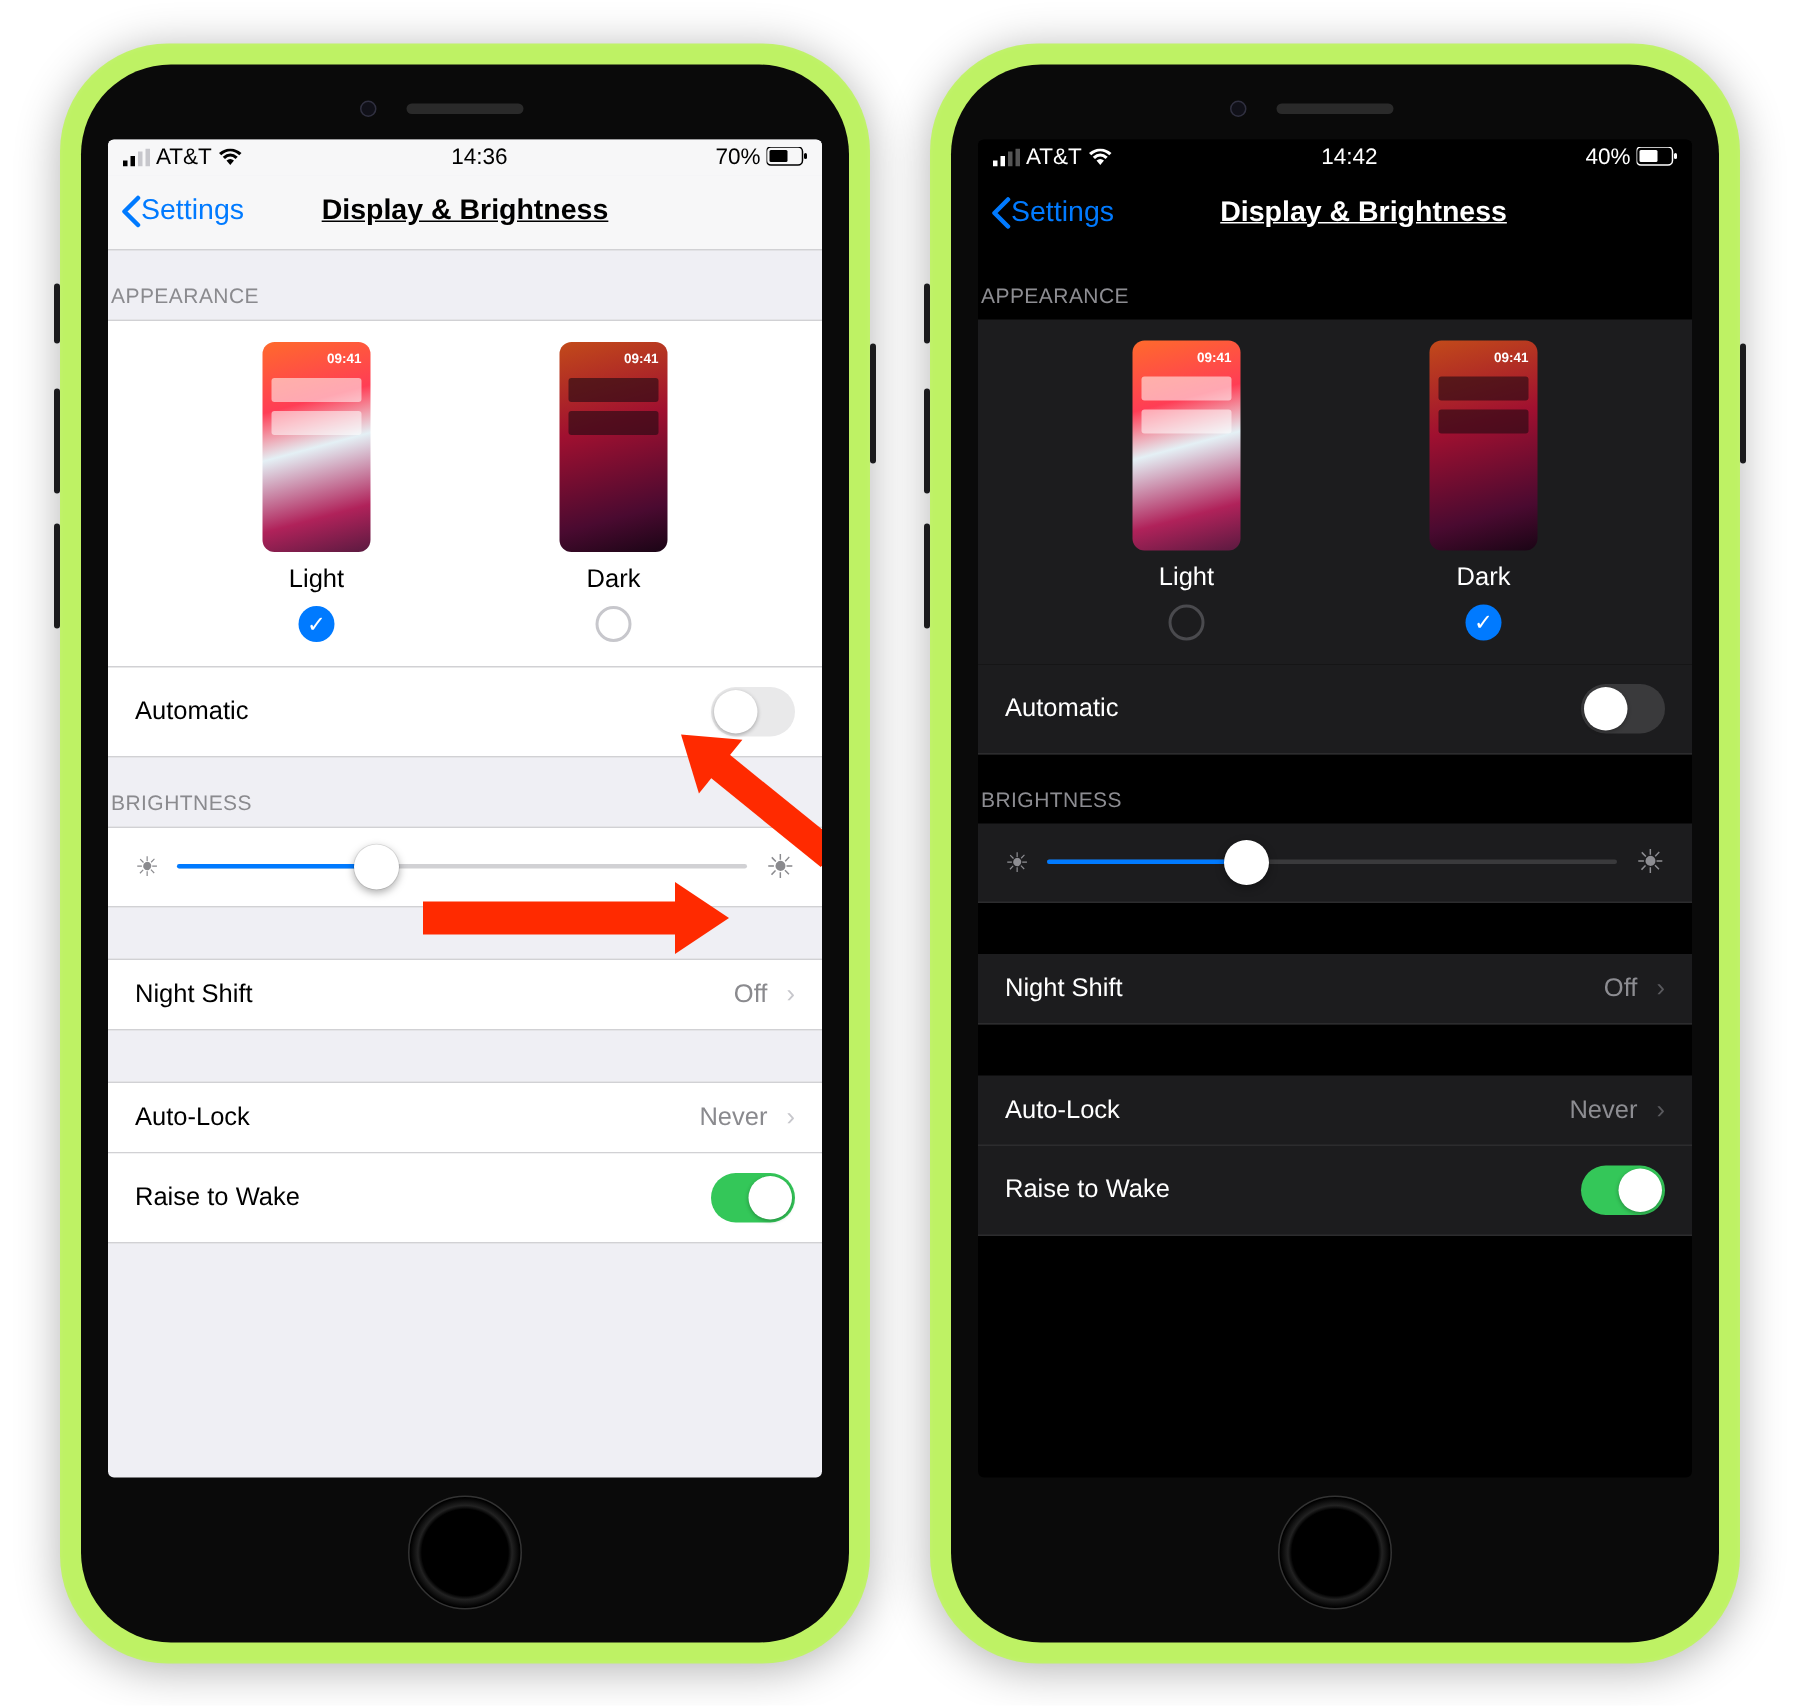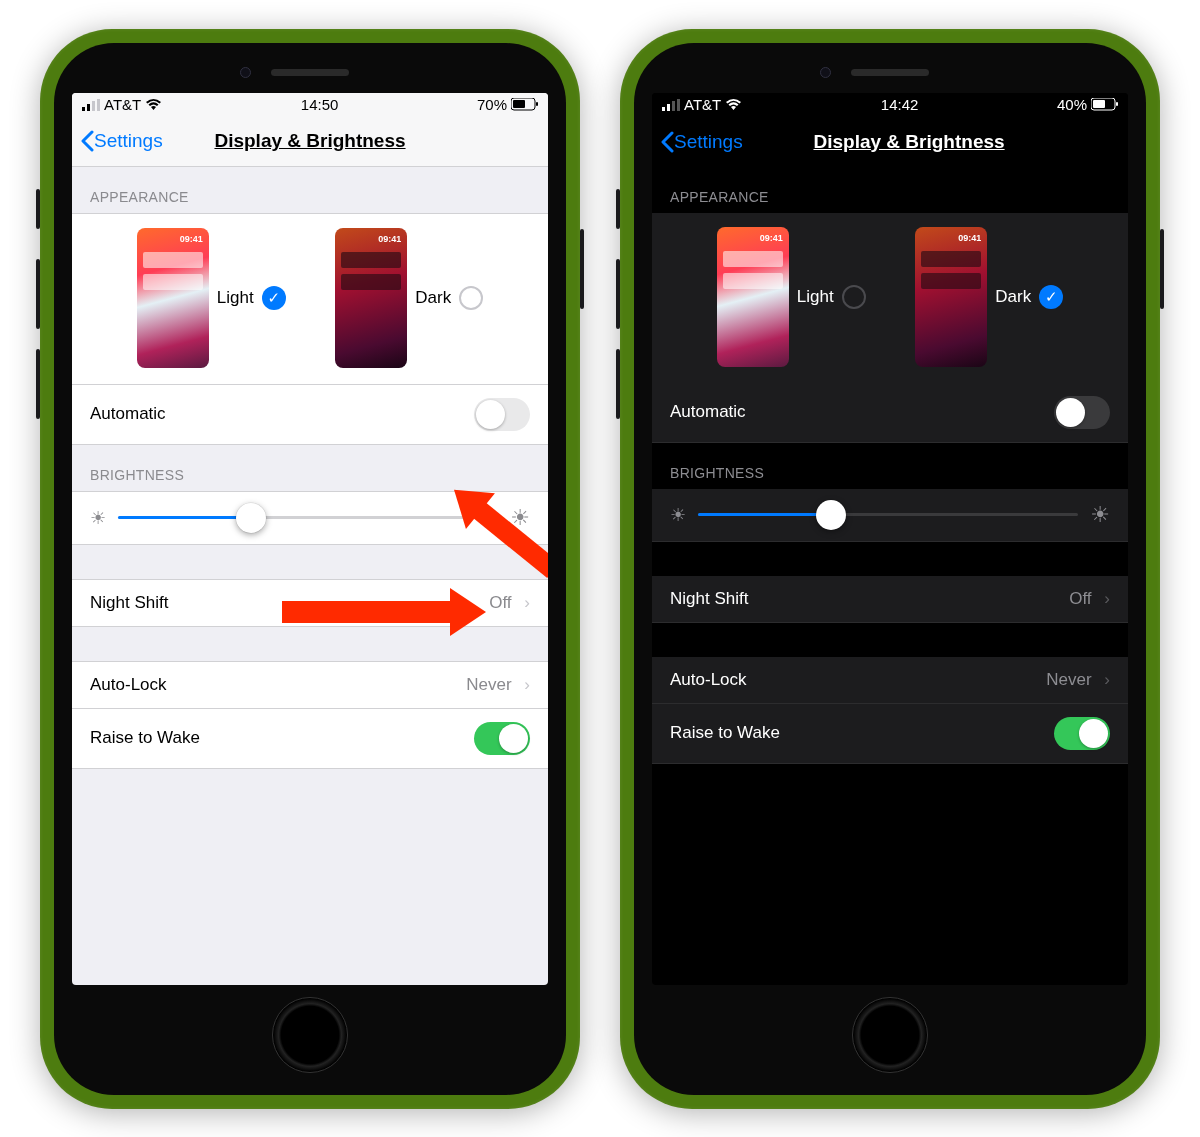--- a/index.html
+++ b/index.html
@@ -9,21 +9,21 @@
     width: 1200px;
     height: 1137px;
     display: flex;
     justify-content: space-around;
     align-items: center;
     padding: 20px;
   }
   .phone {
     width: 540px;
     height: 1080px;
-    background: #4d7c0f;
+    background: #bef264;
     border-radius: 72px;
     padding: 14px;
     box-shadow: 0 4px 30px rgba(0,0,0,0.3), inset 0 0 4px rgba(255,255,255,0.1);
     position: relative;
   }
   .phone-inner {
     width: 100%;
     height: 100%;
     background: #0a0a0a;
     border-radius: 60px;
@@ -123,41 +123,41 @@
     position: absolute;
     left: 50%;
     transform: translateX(-50%);
     font-weight: 600;
     font-size: 19px;
     text-decoration: underline;
   }
   .dark .nav-title { left: 54%; }
   .section-header {
     font-size: 14px;
-    padding: 22px 18px 8px;
+    padding: 22px 2px 8px;
     text-transform: uppercase;
     letter-spacing: 0.3px;
   }
   .cell {
     padding: 13px 18px;
     display: flex;
     align-items: center;
     justify-content: space-between;
     gap: 24px;
   }
   .appearance-row {
     display: flex;
     justify-content: space-around;
     padding: 14px 40px 16px;
   }
   .light .appearance-row { background:#fff; border-top:1px solid #d1d1d4; }
   .dark .appearance-row { background:#1c1c1e; }
   .appearance-opt {
     display: flex;
-    flex-direction: row;
+    flex-direction: column;
     align-items: center;
     gap: 8px;
   }
   .preview {
     width: 72px;
     height: 140px;
     border-radius: 8px;
     position: relative;
     overflow: hidden;
   }
@@ -255,21 +255,21 @@
                 <rect x="15" y="0" width="3" height="12" fill="#c7c7cc"></rect>
               </svg>
             </span>
           <span>AT&amp;T</span>
           <span class="wifi">
               <svg width="17" height="12" viewBox="0 0 17 12">
                 <path d="M8.5 11 L6 8 Q8.5 6 11 8 Z M3.5 5.5 Q8.5 1 13.5 5.5 L12 7 Q8.5 3.8 5 7 Z M1 3 Q8.5 -3 16 3 L14.5 4.5 Q8.5 -0.8 2.5 4.5 Z" fill="#000"></path>
               </svg>
             </span>
         </div>
-        <div>14:50</div>
+        <div>14:36</div>
         <div class="sb-right">
           <span>70%</span>
           <span class="battery">
               <svg width="27" height="13">
                 <rect x="0" y="0" width="24" height="12" rx="3" fill="none" stroke="#000" stroke-width="1"></rect>
                 <rect x="2" y="2" width="12" height="8" rx="1" fill="#000"></rect>
                 <rect x="25" y="4" width="2" height="4" rx="1" fill="#000"></rect>
               </svg>
             </span>
         </div>

